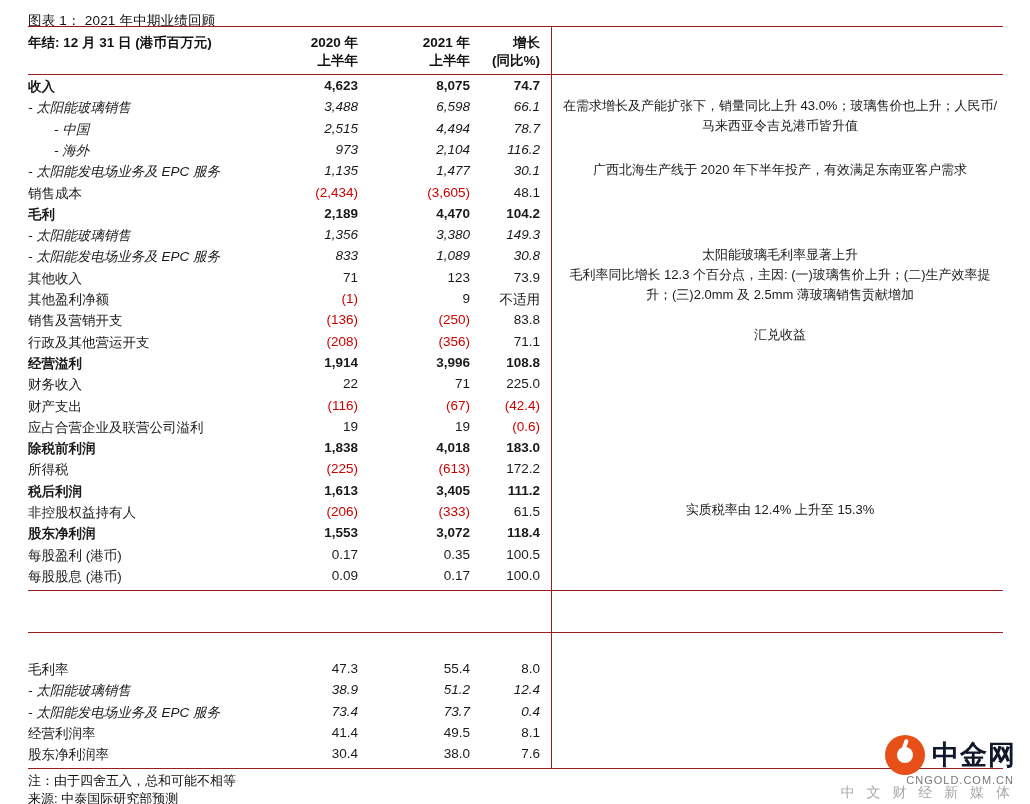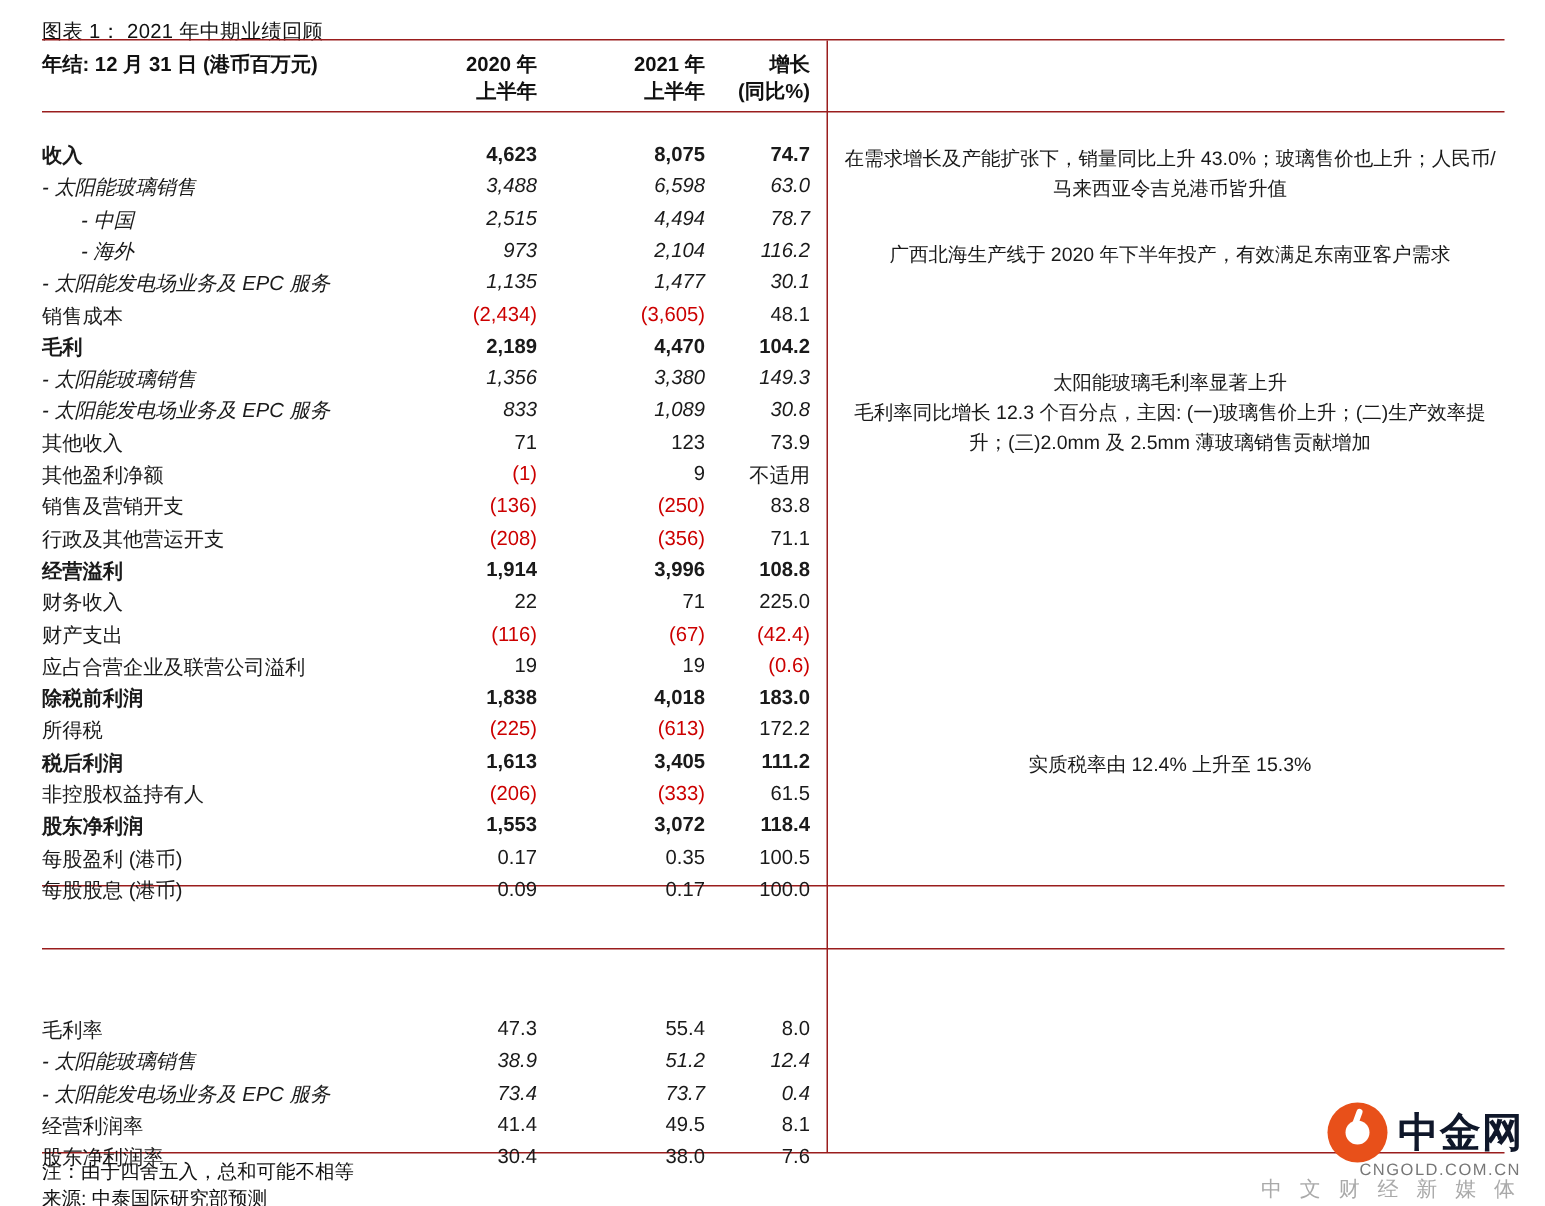--- a/index.html
+++ b/index.html
@@ -42,21 +42,21 @@
   #hdr-label{left:28px;top:34px;width:230px;}
   #hdr-2020{left:258px;top:34px;width:100px;text-align:right;}
   #hdr-2021{left:370px;top:34px;width:100px;text-align:right;}
   #hdr-growth{left:455px;top:34px;width:85px;text-align:right;}
   #hdr-2020b{left:258px;top:52px;width:100px;text-align:right;}
   #hdr-2021b{left:370px;top:52px;width:100px;text-align:right;}
   #hdr-growthb{left:455px;top:52px;width:85px;text-align:right;}
   #hdr-comment{left:560px;top:34px;width:443px;text-align:center;}
 
   
-  .row{position:absolute;left:28px;width:515px;height:20px;margin-top:17px;}
+  .row{position:absolute;left:28px;width:515px;height:20px;}
   .row .lbl{position:absolute;left:0;top:0;white-space:nowrap;}
   .row .c1{position:absolute;left:230px;width:100px;text-align:right;}
   .row .c2{position:absolute;left:342px;width:100px;text-align:right;}
   .row .c3{position:absolute;left:427px;width:85px;text-align:right;}
 
   .bold{font-weight:bold;}
   .ital{font-style:italic;}
   .neg{color:#cc0000;}
   .indent2{padding-left:26px;}
 
@@ -122,21 +122,21 @@
       <div class="row bold" style="top: 78px;">
         <span class="lbl ">收入</span>
         <span class="c1">4,623</span>
         <span class="c2">8,075</span>
         <span class="c3">74.7</span>
       </div>
       <div class="row ital" style="top: 99.3px;">
         <span class="lbl ">- 太阳能玻璃销售</span>
         <span class="c1">3,488</span>
         <span class="c2">6,598</span>
-        <span class="c3">63.0</span>
+        <span class="c3">66.1</span>
       </div>
       <div class="row ital" style="top: 120.6px;">
         <span class="lbl indent2">- 中国</span>
         <span class="c1">2,515</span>
         <span class="c2">4,494</span>
         <span class="c3">78.7</span>
       </div>
       <div class="row ital" style="top: 141.9px;">
         <span class="lbl indent2">- 海外</span>
         <span class="c1">973</span>
@@ -296,20 +296,21 @@
         <span class="c1">30.4</span>
         <span class="c2">38.0</span>
         <span class="c3">7.6</span>
       </div>
     </div>
 
   <div class="comm center" style="left:560px;top:96px;width:440px;">在需求增长及产能扩张下，销量同比上升 43.0%；玻璃售价也上升；人民币/马来西亚令吉兑港币皆升值</div>
   <div class="comm center" style="left:560px;top:160px;width:440px;">广西北海生产线于 2020 年下半年投产，有效满足东南亚客户需求</div>
   <div class="comm center" style="left:560px;top:245px;width:440px;">太阳能玻璃毛利率显著上升</div>
   <div class="comm center" style="left:558px;top:265px;width:444px;">毛利率同比增长 12.3 个百分点，主因: (一)玻璃售价上升；(二)生产效率提升；(三)2.0mm 及 2.5mm 薄玻璃销售贡献增加</div>
+  <div class="comm center" style="left:560px;top:325px;width:440px;">汇兑收益</div>
   <div class="comm center" style="left:560px;top:500px;width:440px;">实质税率由 12.4% 上升至 15.3%</div>
 
   <div class="note" style="top:772px;">注：由于四舍五入，总和可能不相等</div>
   <div class="note" style="top:790px;">来源: 中泰国际研究部预测</div>
 
   <div class="logo">
     <div class="logo-circle"></div>
     <div class="logo-text">中金网</div>
   </div>
   <div class="logo-url">CNGOLD.COM.CN</div>

